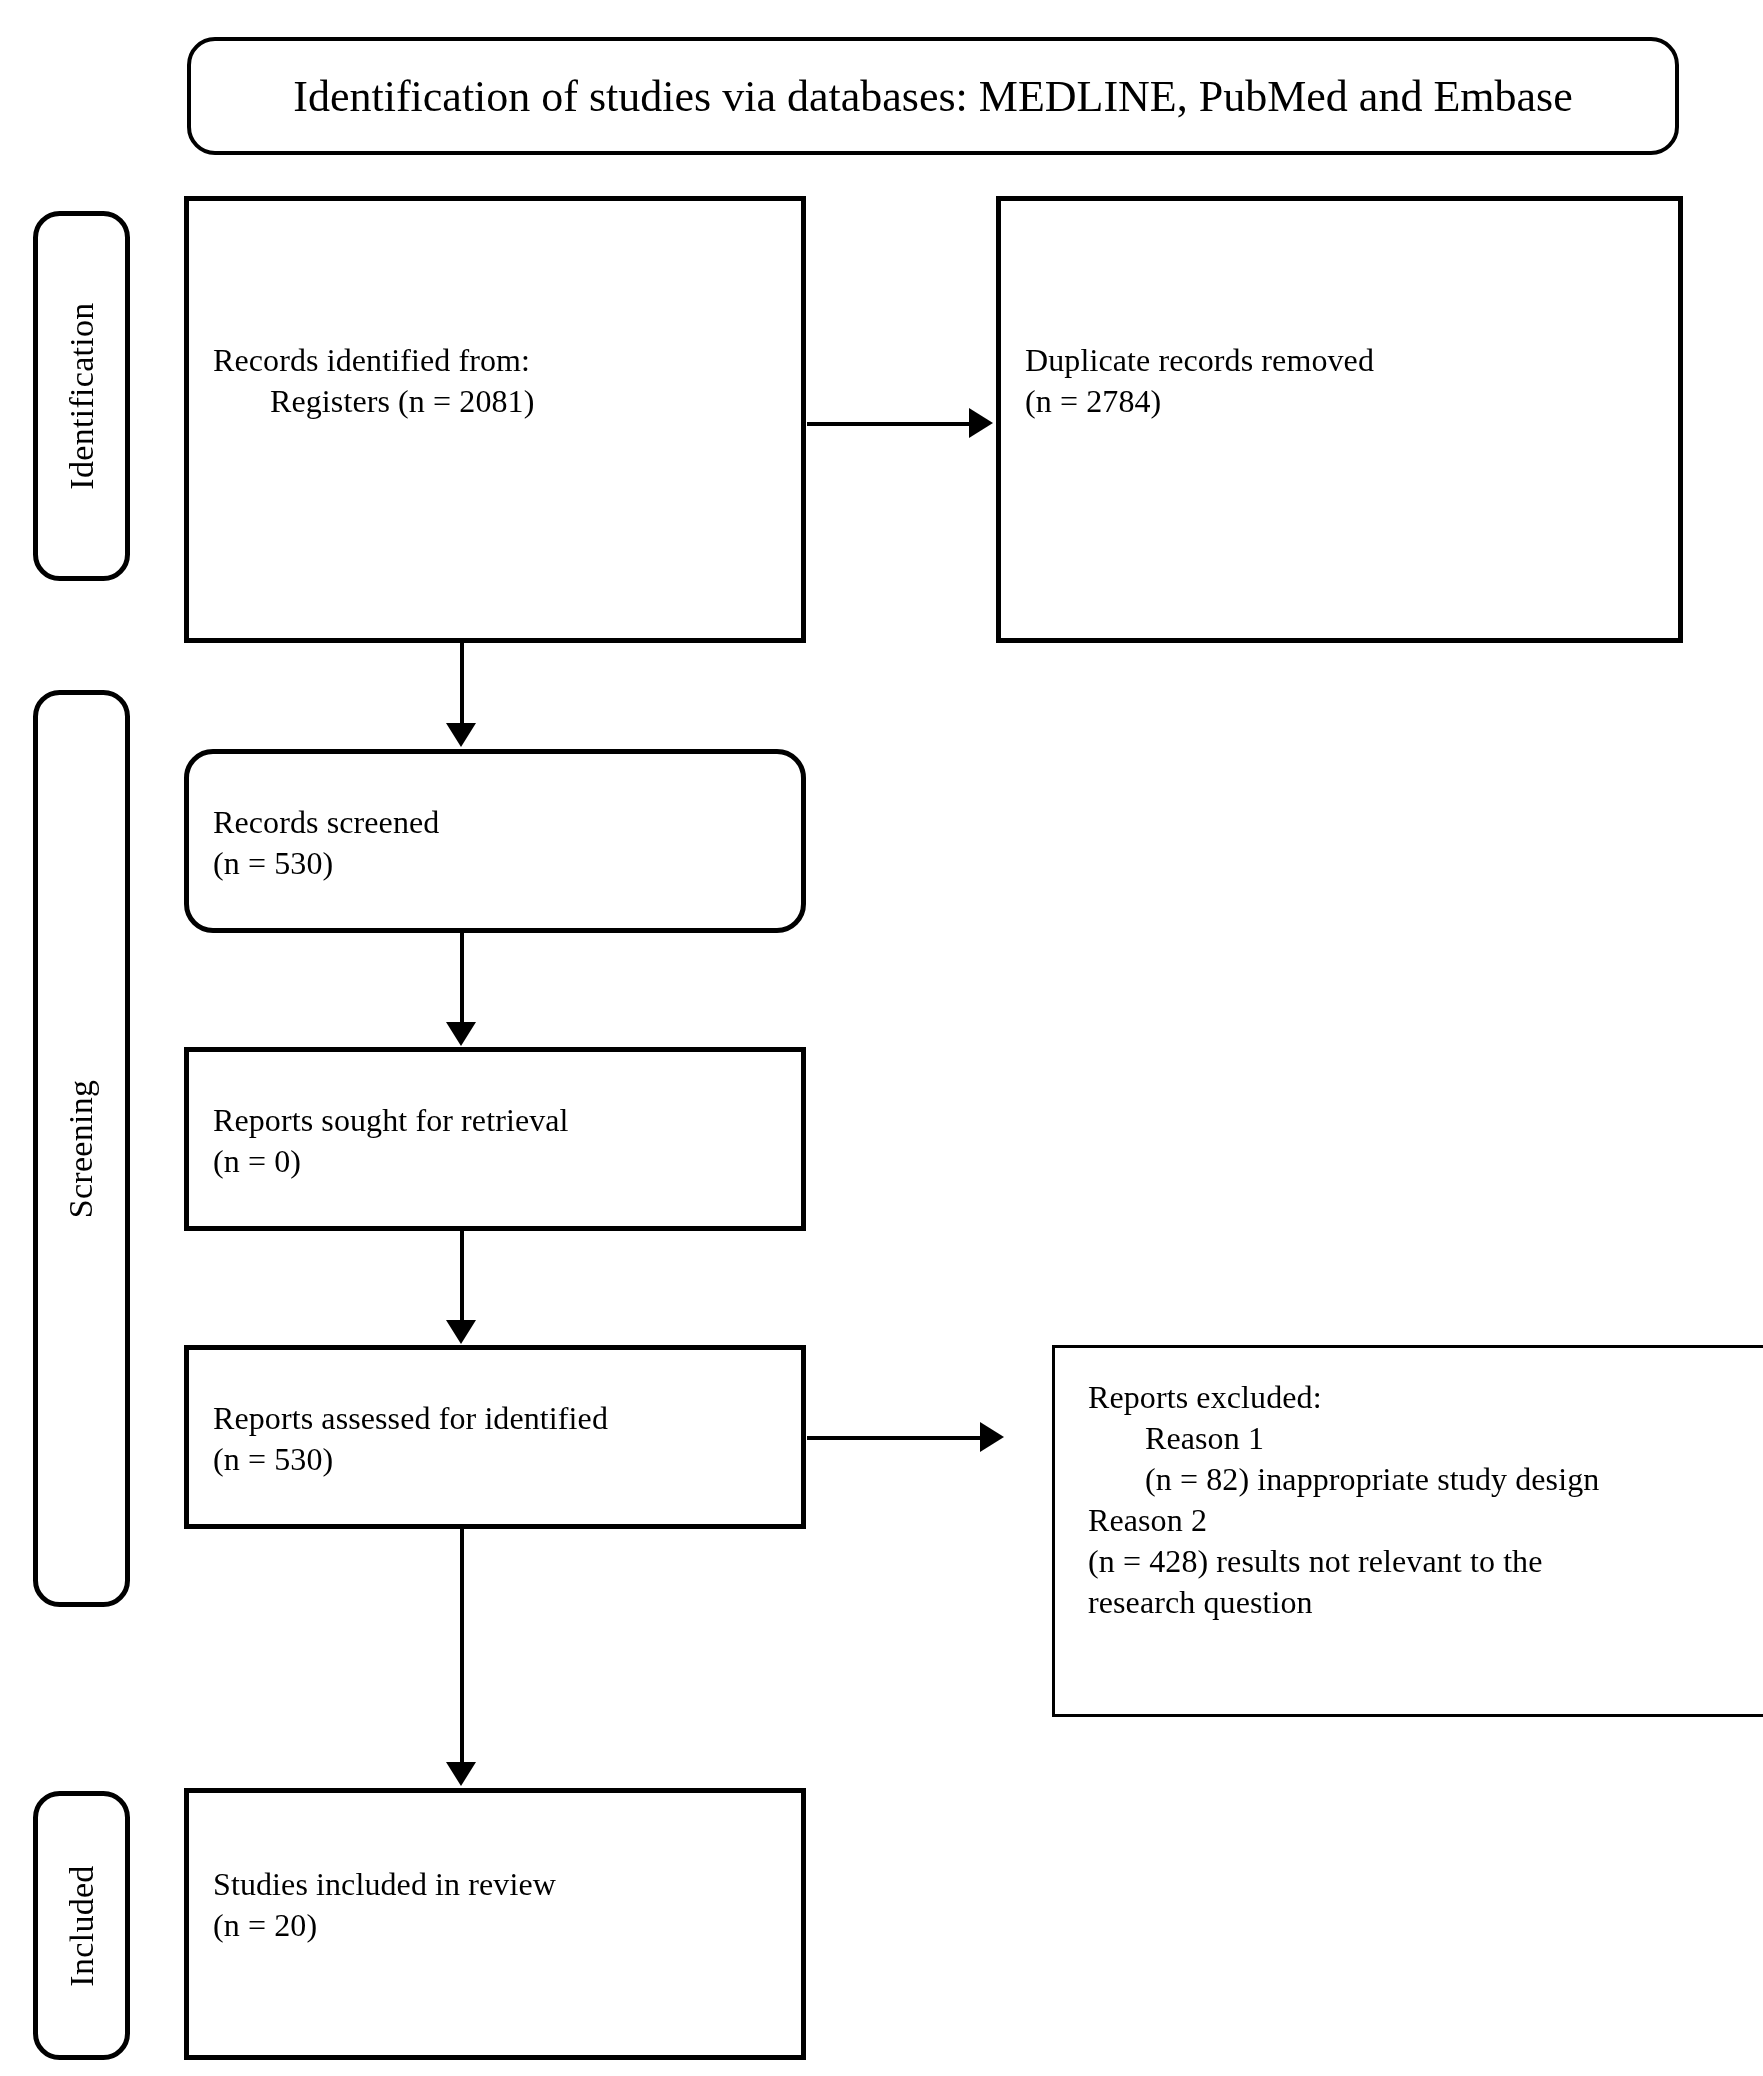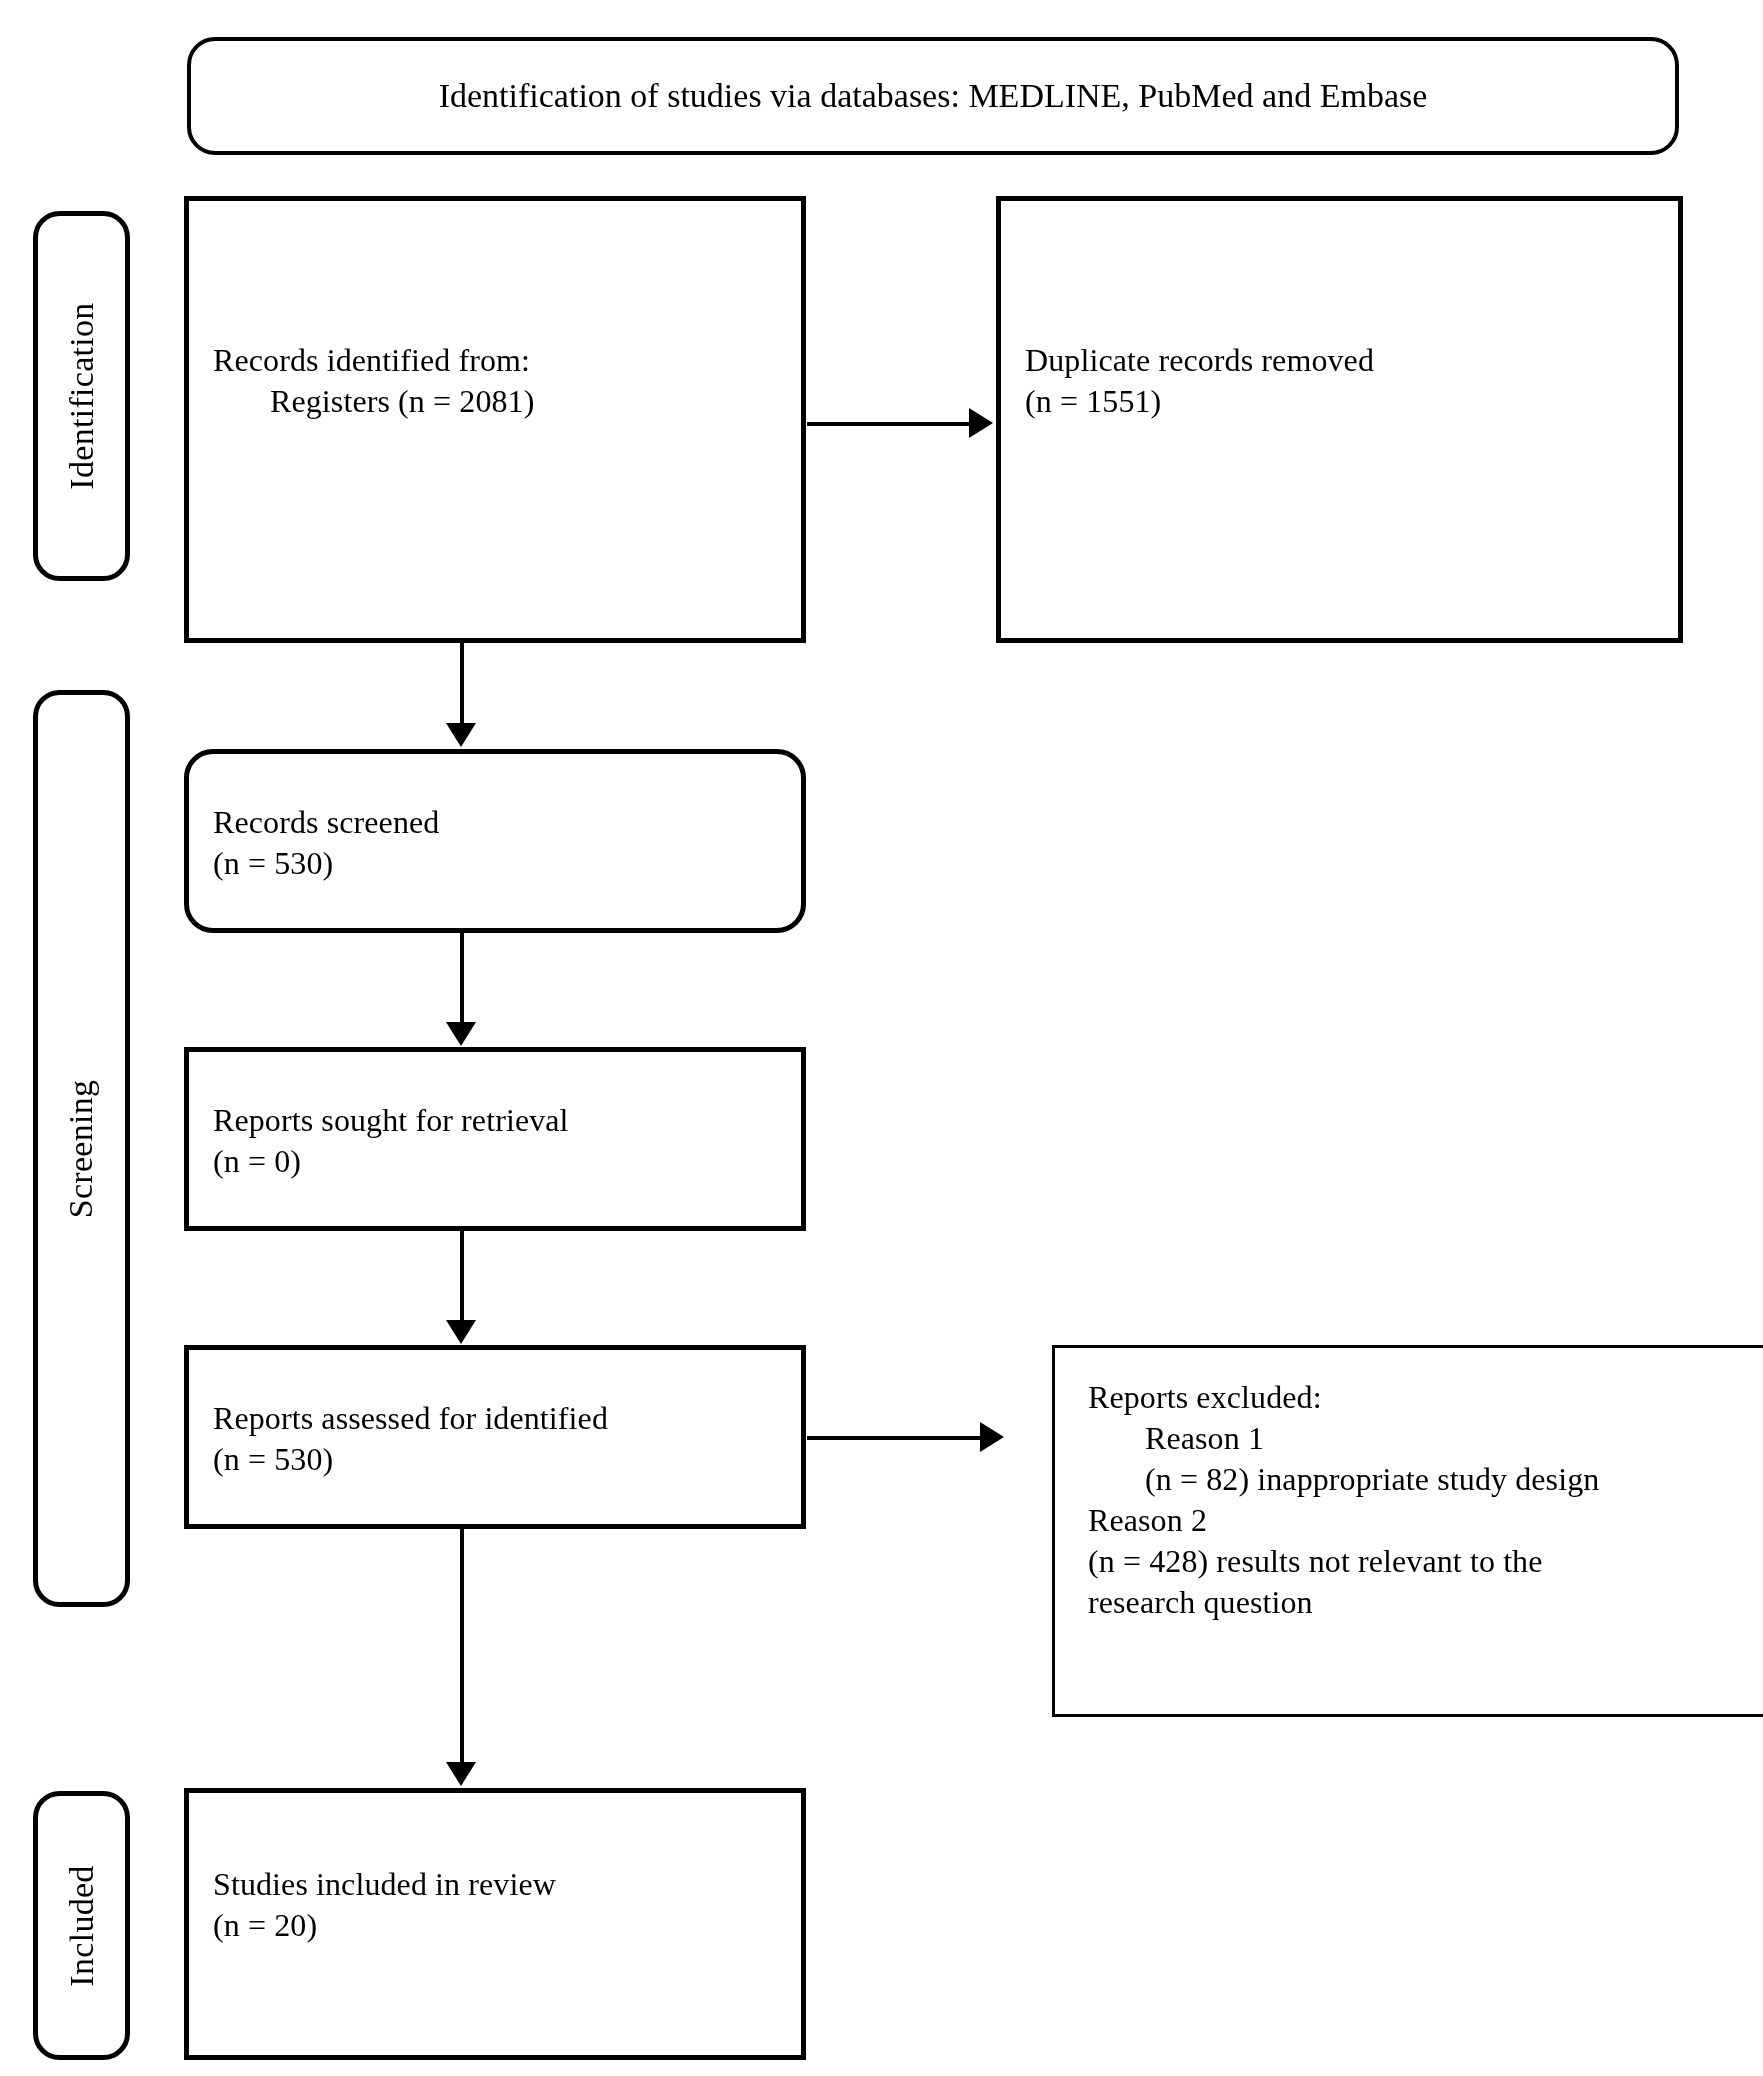--- a/index.html
+++ b/index.html
@@ -44,21 +44,21 @@
   #title-banner {
     left: 187px;
     top: 37px;
     width: 1492px;
     height: 118px;
     display: flex;
     align-items: center;
     justify-content: center;
   }
   #title-banner .title-label {
-    font-size: 34px;
+    font-size: 44px;
     text-align: right;
     white-space: nowrap;
   }
 
   
   .stage-pill {
     position: absolute;
     box-sizing: border-box;
     background: #ffffff;
     border: 5.4px solid #000000;
@@ -130,21 +130,21 @@
   <div class="box" style="left:184px; top:196px; width:622px; height:447px;">
     <div class="box-text" style="top:139px;">
       <span>Records identified from:</span>
       <span class="indent-1">Registers (n = 2081)</span>
     </div>
   </div>
 
   <div class="box" style="left:996px; top:196px; width:687px; height:447px;">
     <div class="box-text" style="top:139px;">
       <span>Duplicate records removed</span>
-      <span style="display:block;">(n = 1551)</span>
+      <span style="display:block;">(n = 2784)</span>
     </div>
   </div>
 
   <div class="hline" style="left:807px; top:422px; width:164px;"></div>
   <div class="arrow-right" style="left:969px; top:408px;"></div>
 
   <div class="vline" style="left:460px; top:643px; height:80px;"></div>
   <div class="arrow-down" style="left:446px; top:723px;"></div>
 
   <div class="box" style="left:184px; top:749px; width:622px; height:184px;border-radius:29px;">

